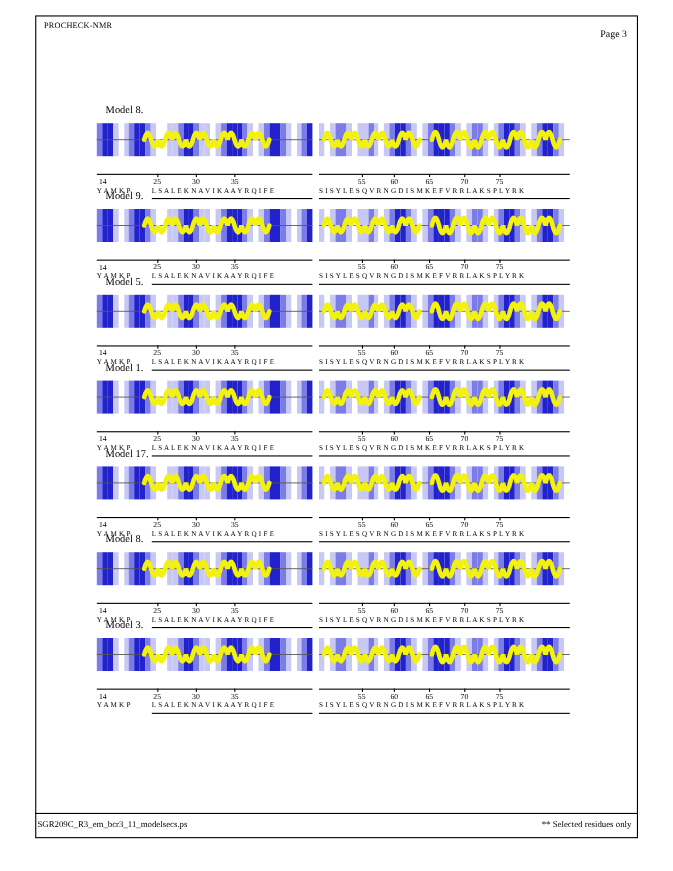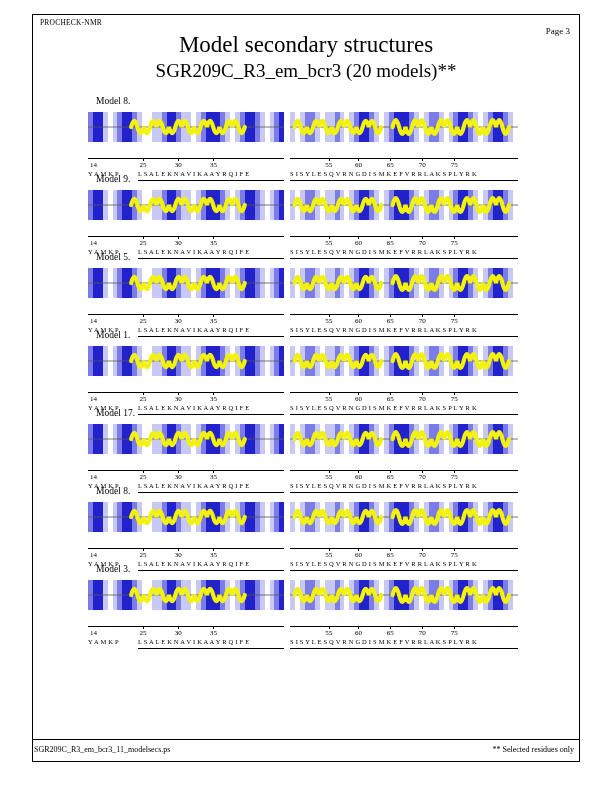--- a/index.html
+++ b/index.html
@@ -169,22 +169,20 @@
 </style>
 </head>
 <body>
 
 <div class="page">
   <div class="page-border"></div>
 
   <div class="header-tag">PROCHECK-NMR</div>
   <div class="page-num">Page  3</div>
 
-  <div class="title1">Model secondary structures</div>
-  <div class="title2">SGR209C_R3_em_bcr3 (20 models)**</div>
 
   <div id="models-container">
       <div class="model" style="top: 96px;">
         <div class="model-label">Model  8.</div>
         <div style="position: absolute; left: 88px; top: 74px; font-size: 6.5px; letter-spacing: 0.2px;">Y A M K P</div>
         <div class="panel left">
           <div class="shade-row">
             <div class="shade-cell" style="background: rgb(124, 124, 232);"></div>
             <div class="shade-cell" style="background: rgb(34, 34, 204);"></div>
             <div class="shade-cell" style="background: rgb(34, 34, 204);"></div>

